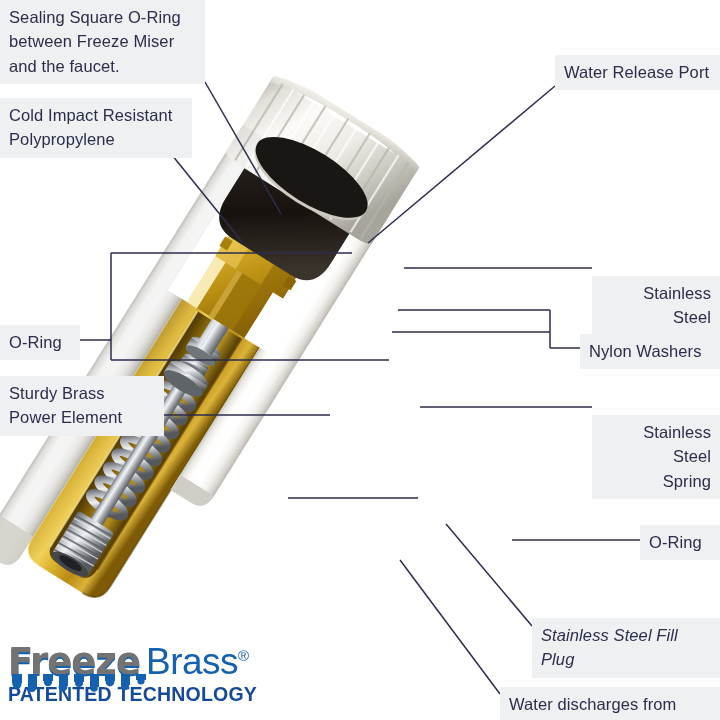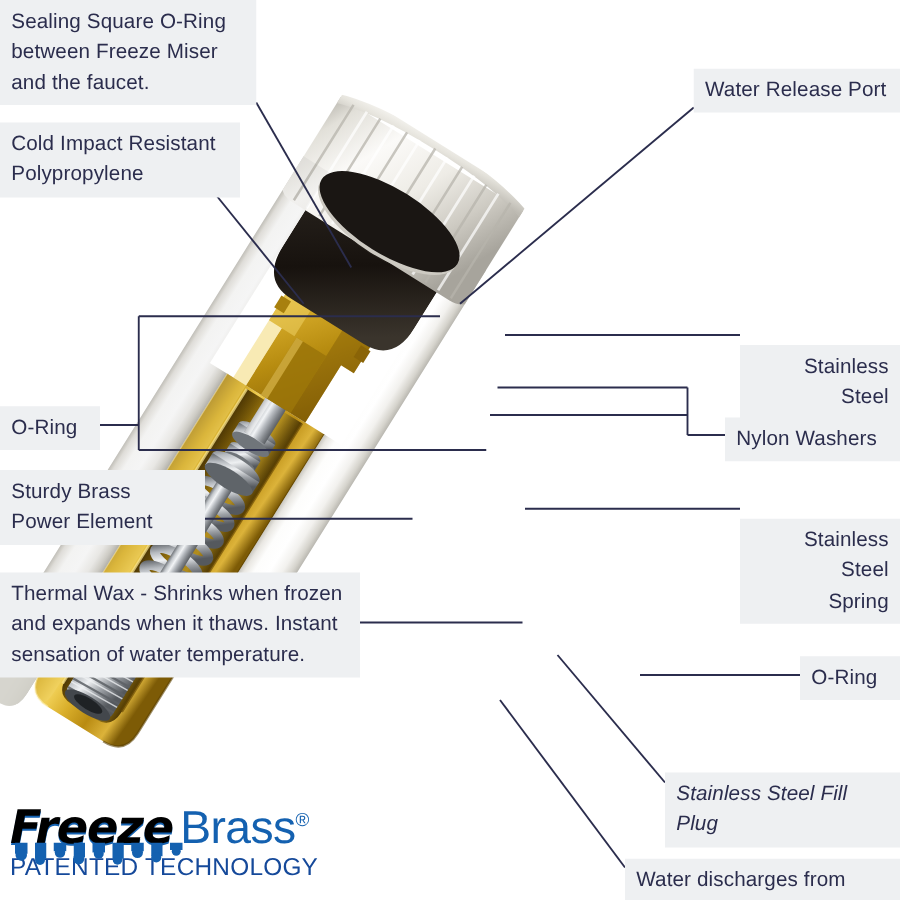--- a/index.html
+++ b/index.html
@@ -29,36 +29,36 @@
     white-space:pre-line;
   }
   .callout.right-al{text-align:right;margin-top:24px;}
   .callout.left-al{text-align:left;}
 
   
   #logo{position:absolute;left:8px;top:644px;z-index:9;}
   .logo-row{display:flex;align-items:flex-end;}
   .logo-freeze{
     font-family:"DejaVu Sans", sans-serif;
-    font-weight:700;font-style:italic;
-    font-size:37px;color:#000000;letter-spacing:-1px;
+    font-weight:700;
+    font-size:37px;color:#737373;letter-spacing:-1px;
     line-height:.95;
     position:relative;
     text-shadow:0 2px 0 #1461b0;
   }
   .logo-miser{
     font-family:"Liberation Sans", sans-serif;
     font-weight:400;
     font-size:37px;color:#1461b0;letter-spacing:-.5px;line-height:.95;
     margin-left:6px;
   }
   .logo-reg{font-size:15px;vertical-align:super;color:#1461b0;}
   .logo-sub{
     font-family:"Liberation Sans", sans-serif;
-    font-weight:400;font-size:19.5px;color:#15499a;
+    font-weight:700;font-size:19.5px;color:#15499a;
     letter-spacing:.2px;margin-top:4px;
   }
   
   .drip{position:absolute;left:2px;top:30px;height:18px;width:152px;}
 </style>
 </head>
 <body>
 
 <div id="stage">
 
@@ -347,23 +347,20 @@
   <div class="callout left-al" style="left:580px;top:334px;width:140px;">Nylon Washers</div>
 
   <div class="callout left-al" style="left:0px;top:325px;width:80px;">O-Ring</div>
 
   <div class="callout left-al" style="left:0px;top:376px;width:164px;">Sturdy Brass
 Power Element</div>
 
   <div class="callout right-al" style="left:592px;top:391px;width:128px;">Stainless Steel
 Spring</div>
 
-  <div class="callout left-al" style="left:0px;top:458px;width:288px;">Thermal Wax - Shrinks when frozen
-and expands when it thaws. Instant
-sensation of water temperature.</div>
 
   <div class="callout left-al" style="left:640px;top:525px;width:80px;">O-Ring</div>
 
   <div class="callout left-al" style="left:532px;top:618px;width:188px;font-style:italic;">Stainless Steel Fill Plug</div>
 
   <div class="callout left-al" style="left:500px;top:687px;width:220px;">Water discharges from here</div>
 
   <div id="logo">
     <div class="logo-row">
       <span class="logo-freeze">Freeze</span>

